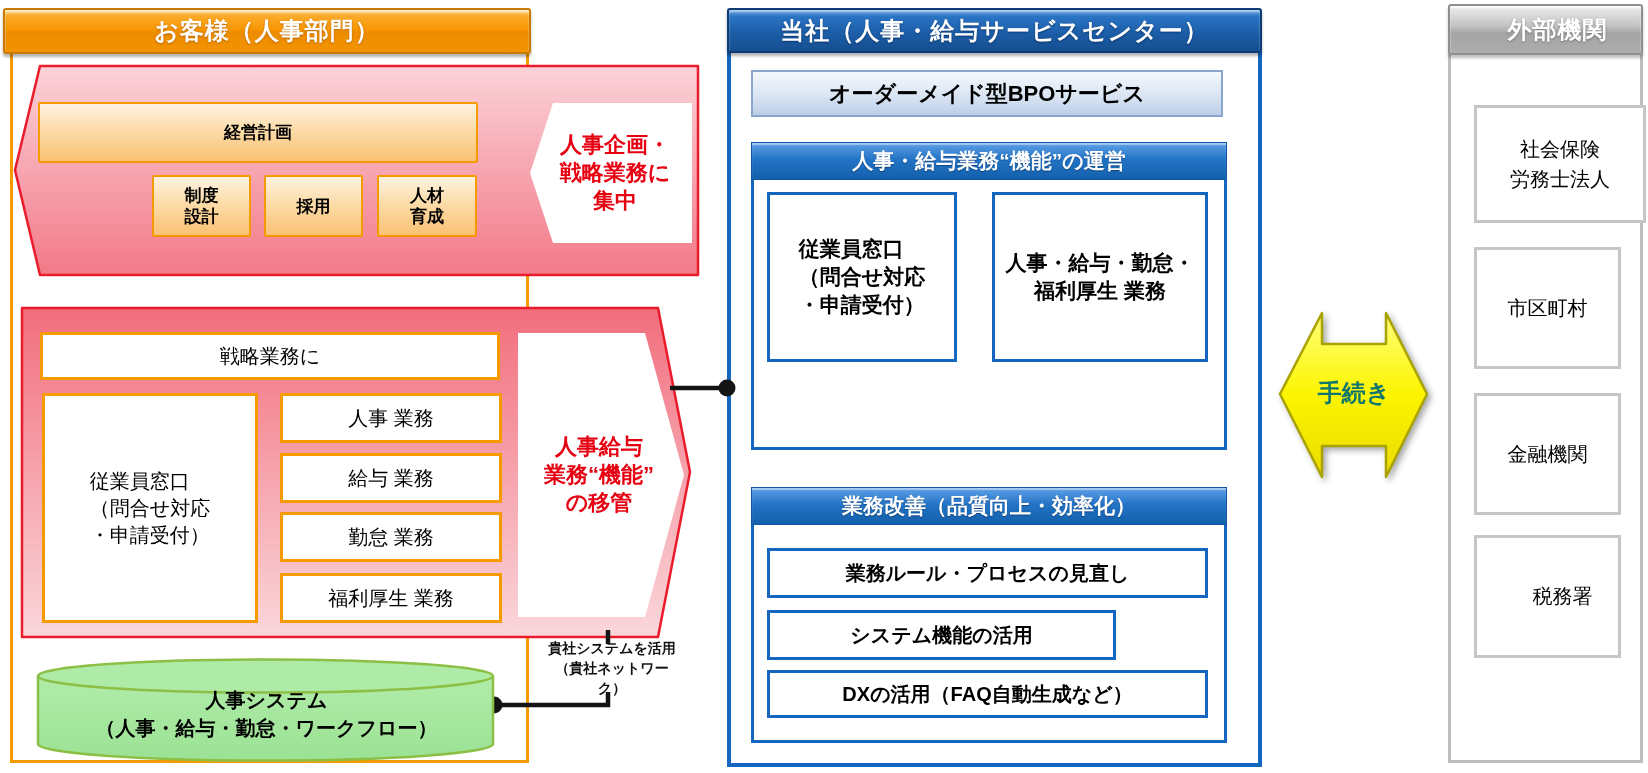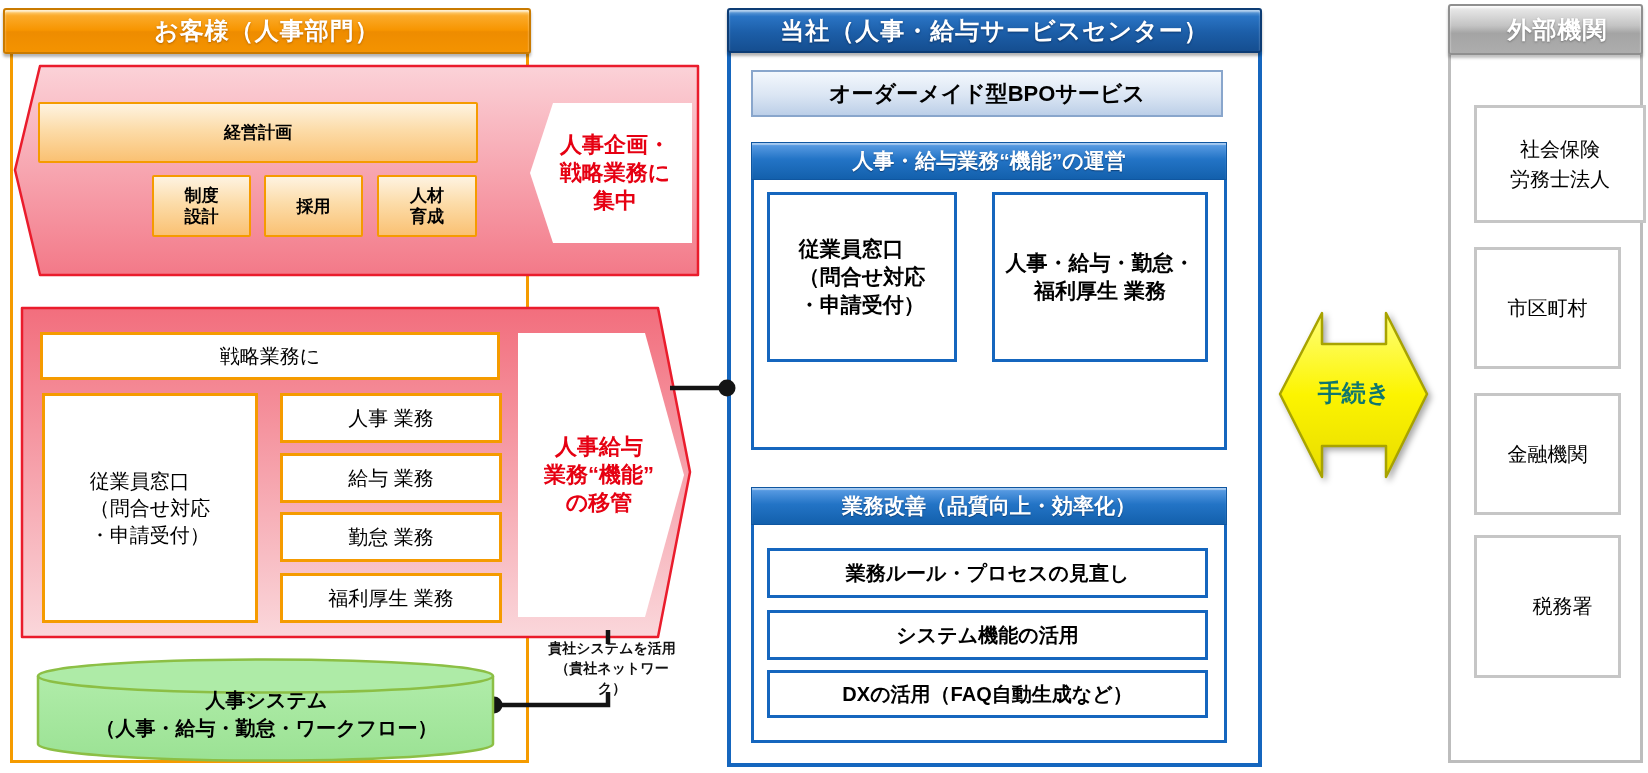--- a/index.html
+++ b/index.html
@@ -202,38 +202,38 @@
 福利厚生 業務</span>
   </div>
 
   <div class="abs sec-box" style="left:751px;top:487px;width:476px;height:256px;"></div>
   <div class="abs flexc sec-title" style="left:751px;top:487px;width:476px;height:38px;">
     <span>業務改善（品質向上・効率化）</span>
   </div>
   <div class="abs flexc bbox" style="left:767px;top:548px;width:441px;height:50px;">
     <span>業務ルール・プロセスの見直し</span>
   </div>
-  <div class="abs flexc bbox" style="left:767px;top:610px;width:441px;height:50px;">
+  <div class="abs flexc bbox" style="left:767px;top:610px;width:349px;height:50px;">
     <span>システム機能の活用</span>
   </div>
   <div class="abs flexc bbox" style="left:767px;top:670px;width:441px;height:48px;">
     <span>DXの活用（FAQ自動生成など）</span>
   </div>
 
   <div class="abs flexc proc-label" style="left:1292px;top:372px;width:124px;height:42px;">
     <span>手続き</span>
   </div>
 
   <div class="abs flexc gbox" style="left:1474px;top:105px;width:172px;height:118px;line-height:1.5;">
     <span class="preline">社会保険
 労務士法人</span>
   </div>
   <div class="abs flexc gbox" style="left:1474px;top:247px;width:147px;height:122px;">
     <span>市区町村</span>
   </div>
   <div class="abs flexc gbox" style="left:1474px;top:393px;width:147px;height:122px;">
     <span>金融機関</span>
   </div>
-  <div class="abs flexc gbox" style="left:1474px;top:535px;width:147px;height:143px;padding-left:30px;">
+  <div class="abs flexc gbox" style="left:1474px;top:535px;width:147px;height:123px;padding-left:30px;">
     <span>税務署</span>
   </div>
 
 </div>
 
 </body></html>

